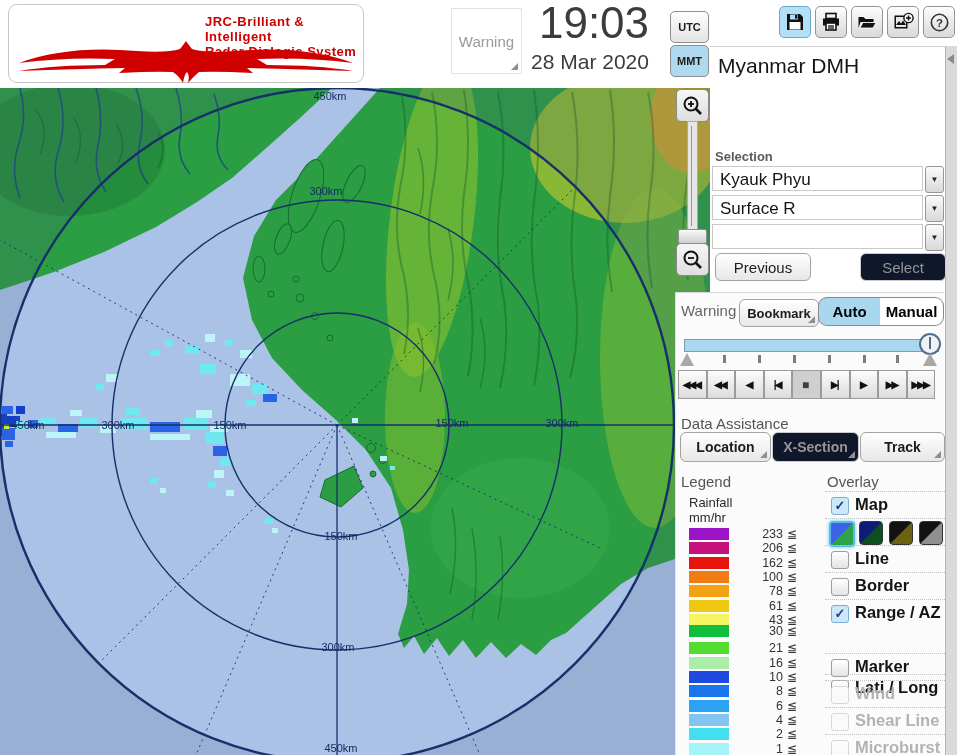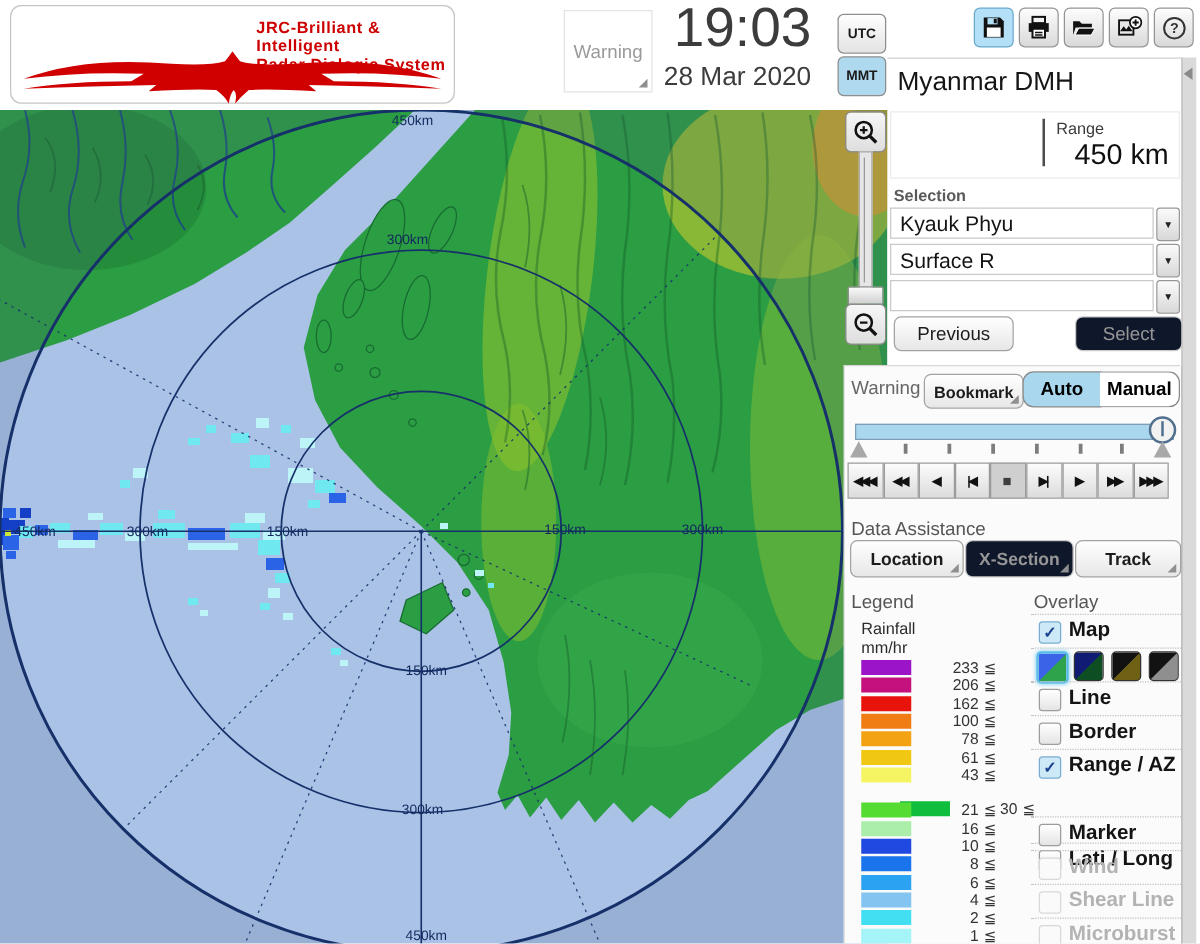--- a/index.html
+++ b/index.html
@@ -360,25 +360,20 @@
       </svg>
     </div>
   </div>
 
   <div id="splitter" class="abs"></div>
   <div id="splitter-arrow" class="abs"></div>
 
   <div id="panel-top" class="abs">
     <div id="station-name" class="abs">Myanmar DMH</div>
 
-    <div id="range-box" class="abs">
-      <div id="range-divider" class="abs"></div>
-      <div id="range-label" class="abs">Range</div>
-      <div id="range-value" class="abs">450 km</div>
-    </div>
 
     <div id="selection-label" class="abs">Selection</div>
 
     <div class="abs combo-field" style="top:119px;">Kyauk Phyu</div>
     <div class="abs combo-btn" style="top:119px;">
         <span>▼</span>
       </div>
     <div class="abs combo-field" style="top:148px;">Surface R</div>
     <div class="abs combo-btn" style="top:148px;">
         <span>▼</span>
@@ -462,21 +457,21 @@
         <div class="legend-row" style="top: 71.5px;">
           <div class="legend-swatch" style="background: rgb(240, 199, 19);"></div>
           <div class="legend-val">61</div>
           <div class="legend-cmp">≦</div>
         </div>
         <div class="legend-row" style="top: 85.8px;">
           <div class="legend-swatch" style="background: rgb(245, 245, 99);"></div>
           <div class="legend-val">43</div>
           <div class="legend-cmp">≦</div>
         </div>
-        <div class="legend-row" style="top: 113px; margin-left: 31px;">
+        <div class="legend-row" style="top: 97px;">
           <div class="legend-swatch" style="background: rgb(15, 190, 60);"></div>
           <div class="legend-val">30</div>
           <div class="legend-cmp">≦</div>
         </div>
         <div class="legend-row" style="top: 114.4px;">
           <div class="legend-swatch" style="background: rgb(85, 220, 50);"></div>
           <div class="legend-val">21</div>
           <div class="legend-cmp">≦</div>
         </div>
         <div class="legend-row" style="top: 128.7px;">

